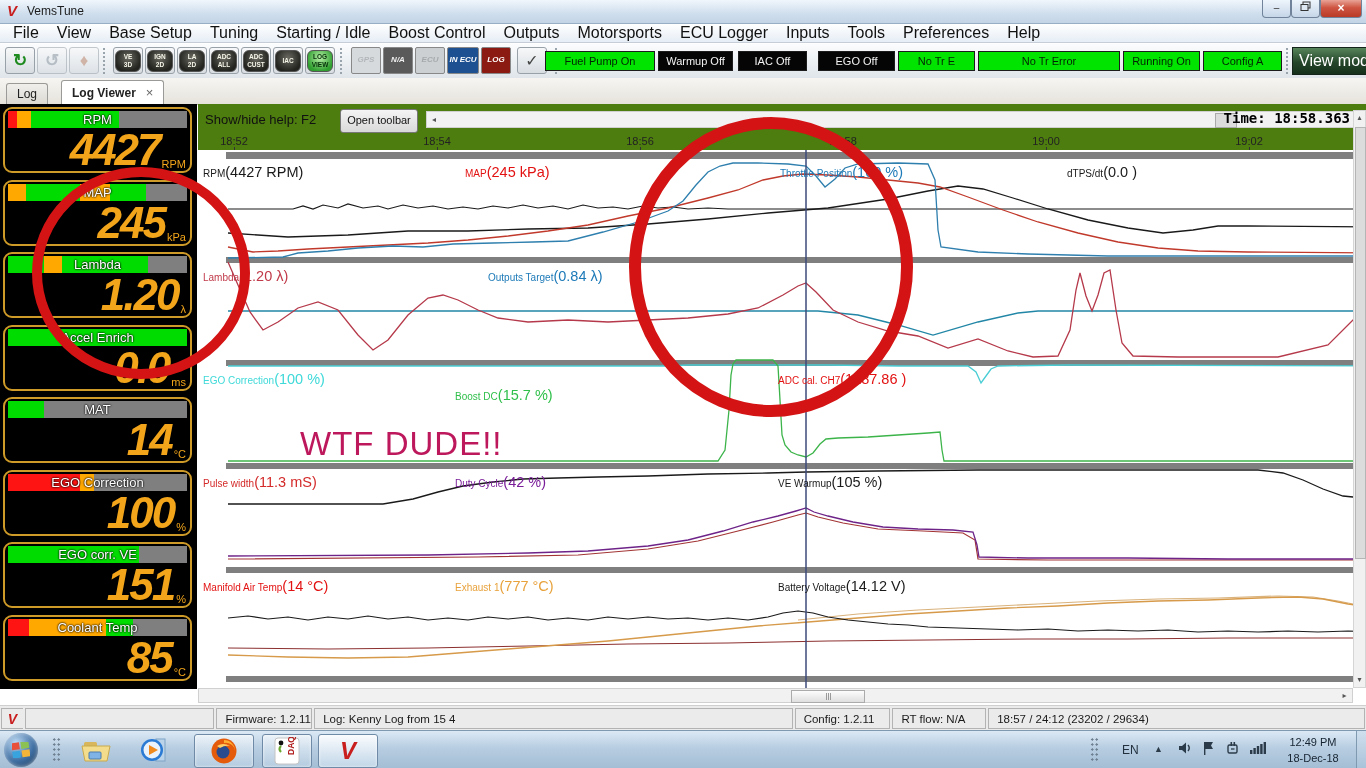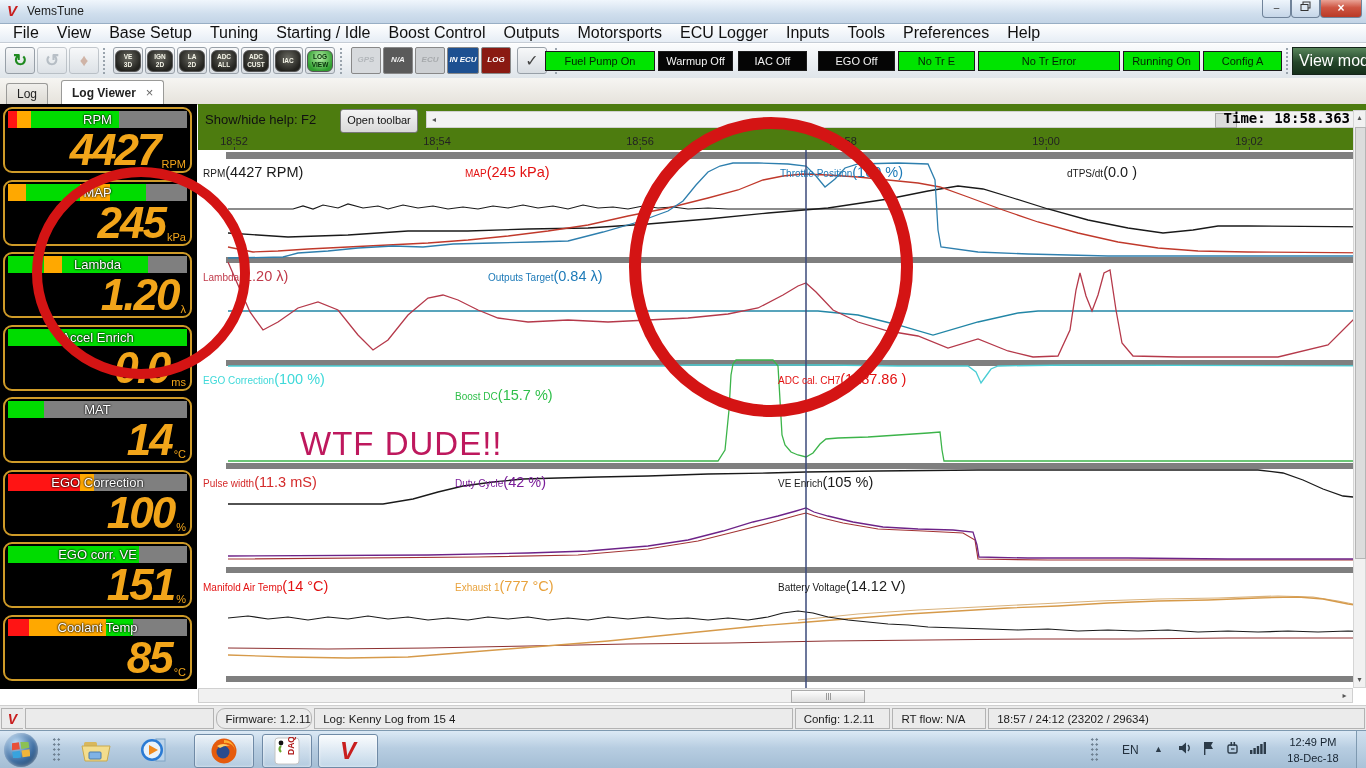--- a/index.html
+++ b/index.html
@@ -364,21 +364,21 @@
         <div class="slabel" style="left: 267px; top: 13px; color: rgb(227, 18, 18);"><span class="nm">MAP</span><span class="vv">(245 kPa)</span></div>
         <div class="slabel" style="left: 582px; top: 13px; color: rgb(29, 122, 184);"><span class="nm">Throttle Position</span><span class="vv">(100 %)</span></div>
         <div class="slabel" style="left: 869px; top: 13px; color: rgb(26, 26, 26);"><span class="nm">dTPS/dt</span><span class="vv">(0.0 )</span></div>
         <div class="slabel" style="left: 5px; top: 117px; color: rgb(192, 58, 74);"><span class="nm">Lambda</span><span class="vv">(1.20 λ)</span></div>
         <div class="slabel" style="left: 290px; top: 117px; color: rgb(29, 122, 184);"><span class="nm">Outputs Target</span><span class="vv">(0.84 λ)</span></div>
         <div class="slabel" style="left: 5px; top: 220px; color: rgb(63, 217, 217);"><span class="nm">EGO Correction</span><span class="vv">(100 %)</span></div>
         <div class="slabel" style="left: 257px; top: 220px; color: rgb(47, 191, 74); margin-top: 16px;"><span class="nm">Boost DC</span><span class="vv">(15.7 %)</span></div>
         <div class="slabel" style="left: 580px; top: 220px; color: rgb(227, 18, 18);"><span class="nm">ADC cal. CH7</span><span class="vv">(1287.86 )</span></div>
         <div class="slabel" style="left: 5px; top: 323px; color: rgb(212, 42, 42);"><span class="nm">Pulse width</span><span class="vv">(11.3 mS)</span></div>
         <div class="slabel" style="left: 257px; top: 323px; color: rgb(122, 29, 153);"><span class="nm">Duty Cycle</span><span class="vv">(42 %)</span></div>
-        <div class="slabel" style="left: 580px; top: 323px; color: rgb(26, 26, 26);"><span class="nm">VE Enrich</span><span class="vv">(105 %)</span></div>
+        <div class="slabel" style="left: 580px; top: 323px; color: rgb(26, 26, 26);"><span class="nm">VE Warmup</span><span class="vv">(105 %)</span></div>
         <div class="slabel" style="left: 5px; top: 427px; color: rgb(227, 18, 18);"><span class="nm">Manifold Air Temp</span><span class="vv">(14 °C)</span></div>
         <div class="slabel" style="left: 257px; top: 427px; color: rgb(232, 162, 60);"><span class="nm">Exhaust 1</span><span class="vv">(777 °C)</span></div>
         <div class="slabel" style="left: 580px; top: 427px; color: rgb(26, 26, 26);"><span class="nm">Battery Voltage</span><span class="vv">(14.12 V)</span></div>
       </div>
     <div id="wtf">WTF DUDE!!</div>
   </div>
 
   <div id="vscroll">
     <span class="arr" style="top:0;">▴</span>
     <div class="thumb"></div>
@@ -389,21 +389,21 @@
         <i></i>
         <i></i>
         <i></i>
       </div>
     <span class="arr">▸</span>
   </div>
 
   <div id="statusbar">
     <div class="sb-panel" id="sb-logo">V</div>
   <div class="sb-panel" style="width: 190px;"></div>
-      <div class="sb-panel" style="width: 96px; border-radius: 9px;">Firmware: 1.2.11</div>
+      <div class="sb-panel" style="width: 96px;">Firmware: 1.2.11</div>
       <div class="sb-panel" style="width: 480px;">Log: Kenny Log from 15 4</div>
       <div class="sb-panel" style="width: 96px;">Config: 1.2.11</div>
       <div class="sb-panel" style="width: 94px;">RT flow: N/A</div>
       <div class="sb-panel" style="width: 378px;">18:57 / 24:12 (23202 / 29634)</div>
     </div>
 
   <div id="taskbar">
     <div id="orb">
       <svg width="18" height="16" viewBox="0 0 18 16">
         <g transform="rotate(-8 9 8)">

